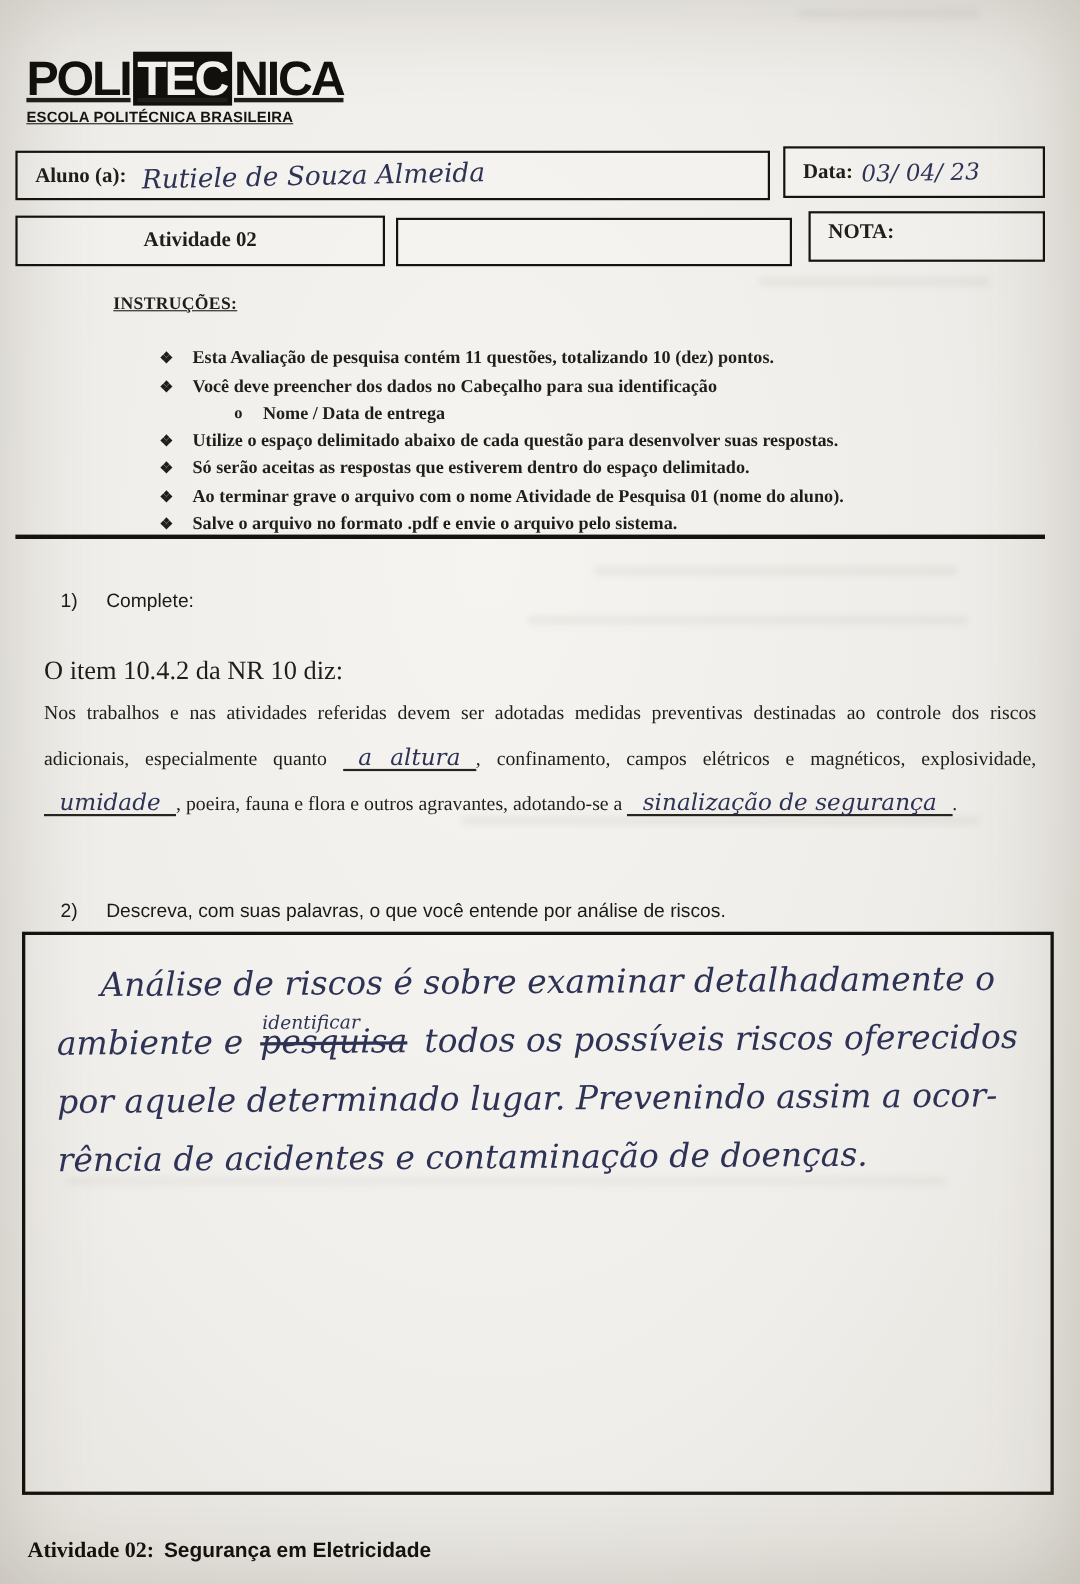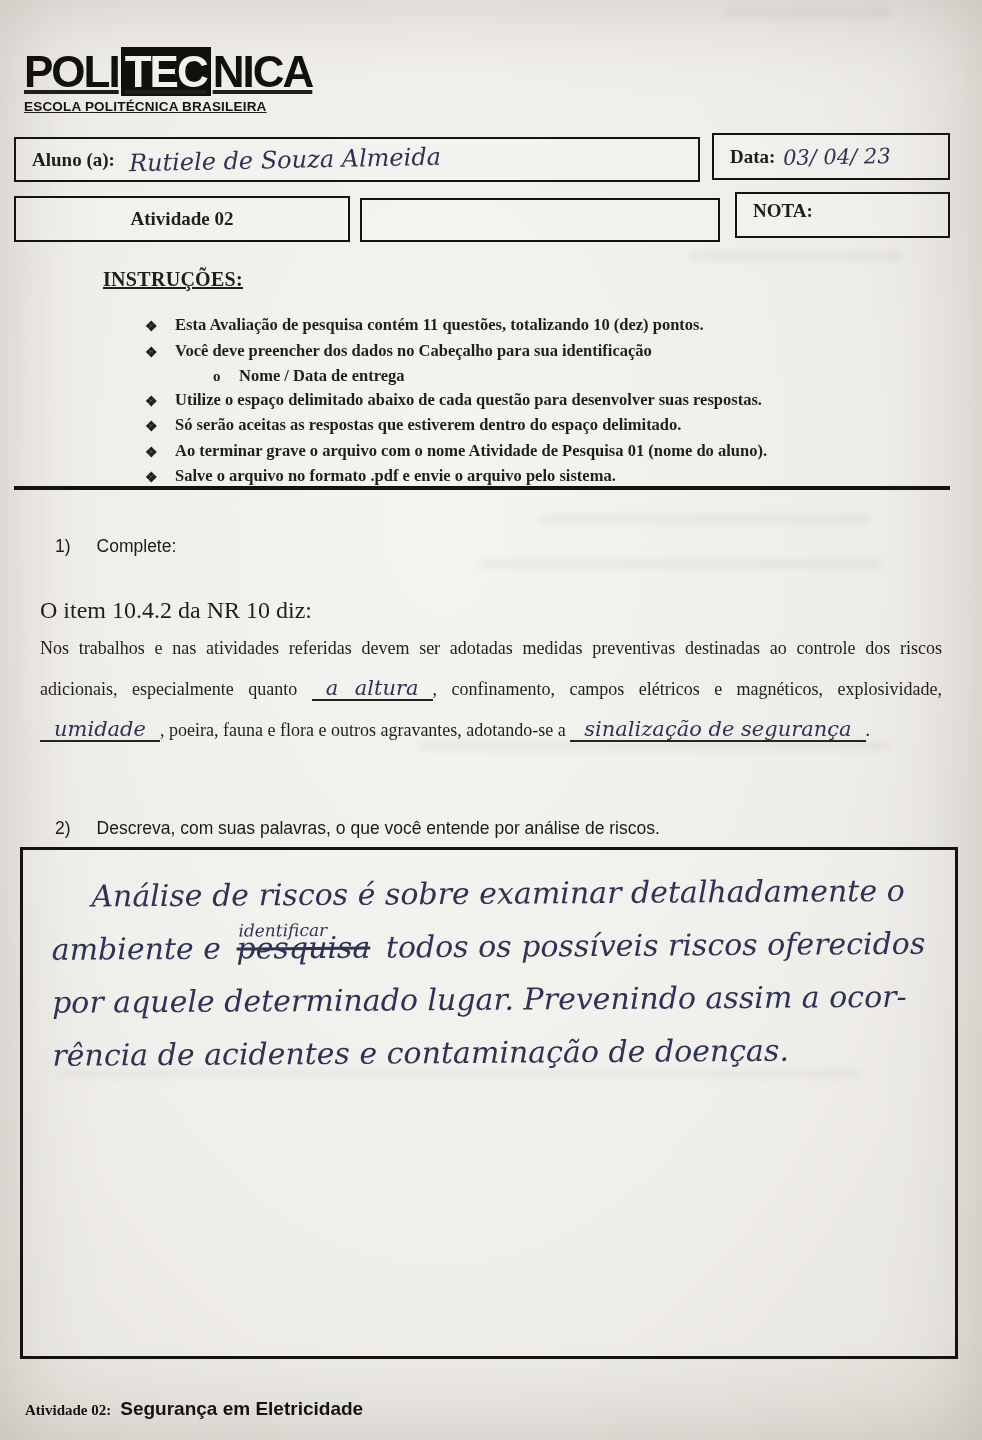--- a/index.html
+++ b/index.html
@@ -24,21 +24,21 @@
   .atividade-box{left:14px;top:196px;width:336px;height:46px;justify-content:center;}
   .empty-box{left:360px;top:198px;width:360px;height:44px;}
   .nota-box{left:735px;top:192px;width:215px;height:46px;align-items:flex-start;padding-top:6px;}
   .field-label{font-weight:700;font-size:19px;white-space:nowrap;}
 
   .hw{font-family:"DejaVu Serif",cursive;font-style:italic;color:#2e3356;}
   .hw-name{font-size:24px;margin-left:14px;display:inline-block;transform:rotate(-1.2deg);}
   .hw-date{font-size:21px;margin-left:8px;display:inline-block;transform:rotate(-1deg);}
 
   
-  .instr-heading{position:absolute;left:103px;top:268px;font-weight:700;font-size:20px;text-decoration:underline;letter-spacing:.3px;}
+  .instr-heading{position:absolute;left:103px;top:268px;font-weight:700;font-size:16px;text-decoration:underline;letter-spacing:.3px;}
   .instr-list{position:absolute;left:145px;top:314px;width:800px;}
   .instr-item{display:flex;font-weight:700;font-size:16.5px;line-height:22.5px;margin-bottom:1px;}
   .instr-bullet{flex:0 0 30px;font-size:14px;padding-top:2px;}
   .instr-sub{margin-left:68px;}
   .sub-bullet{flex:0 0 26px;font-size:15px;padding-top:0;}
 
   .rule{position:absolute;left:14px;top:486px;width:936px;height:4px;background:#15130e;}
 
   
   .q-head{position:absolute;font-family:"Liberation Sans",sans-serif;font-size:17.5px;color:#1c1a16;}
@@ -53,21 +53,21 @@
   .q2-head{left:55px;top:818px;width:860px;}
   .answer-box{position:absolute;left:20px;top:847px;width:938px;height:512px;border:3px solid #15130e;box-sizing:border-box;background:rgba(255,255,255,.15);}
   .answer-text{padding:20px 28px;font-size:30px;line-height:53px;transform:rotate(-.4deg);transform-origin:left top;}
   .hw-line.indent{padding-left:40px;}
   .strike-wrap{position:relative;display:inline-block;margin:0 6px;}
   .hw-correction{position:absolute;left:2px;top:-17px;font-size:17px;white-space:nowrap;}
   .hw-struck{text-decoration:line-through;text-decoration-thickness:3px;}
 
   
   .footer{position:absolute;left:25px;top:1398px;display:flex;align-items:baseline;gap:9px;color:#14120d;}
-  .footer-serif{font-weight:700;font-size:15px;font-family:"Liberation Serif",serif;}
+  .footer-serif{font-weight:700;font-size:20px;font-family:"Liberation Serif",serif;}
   .footer-sans{font-weight:700;font-size:19px;font-family:"Liberation Sans",sans-serif;}
 </style>
 </head>
 <body>
 
 <div class="page">
 
   <div class="smudge" style="left:725px;top:8px;width:165px;height:9px;"></div>
   <div class="smudge" style="left:690px;top:252px;width:210px;height:8px;"></div>
   <div class="smudge" style="left:540px;top:515px;width:330px;height:8px;"></div>

